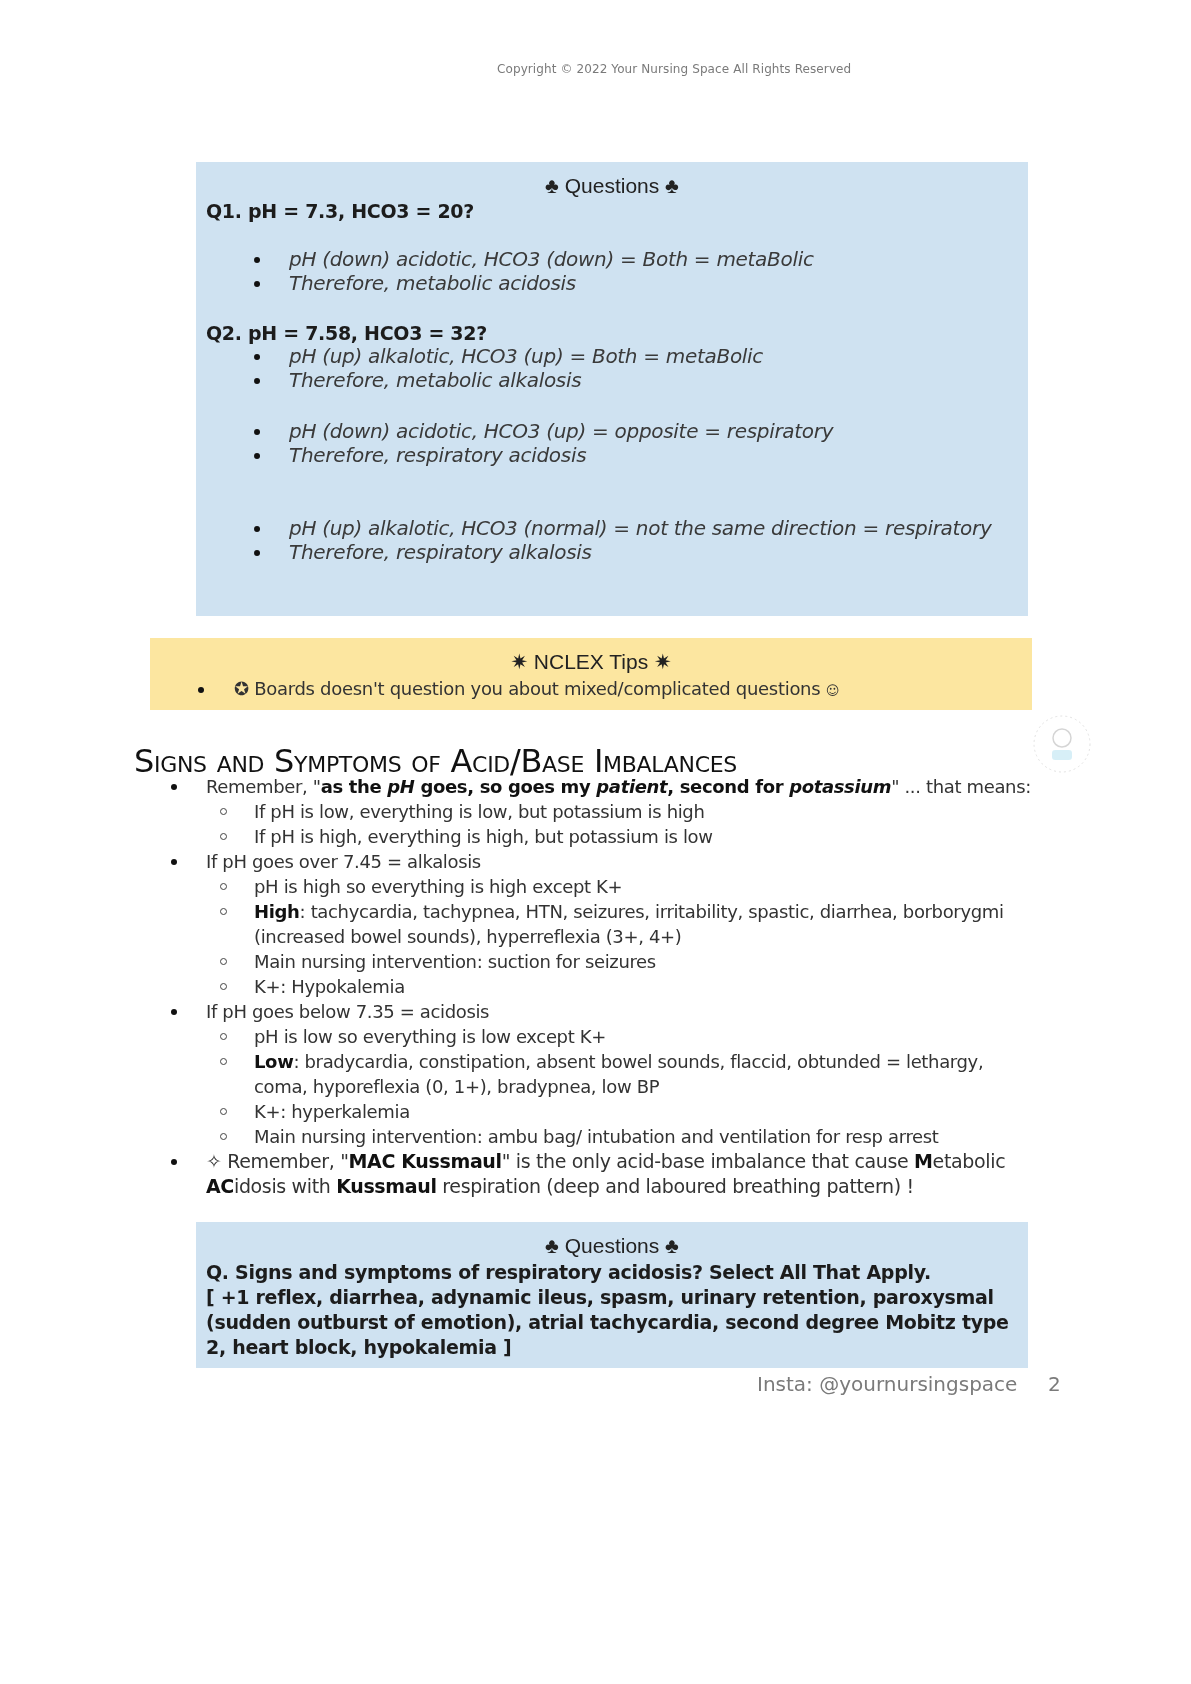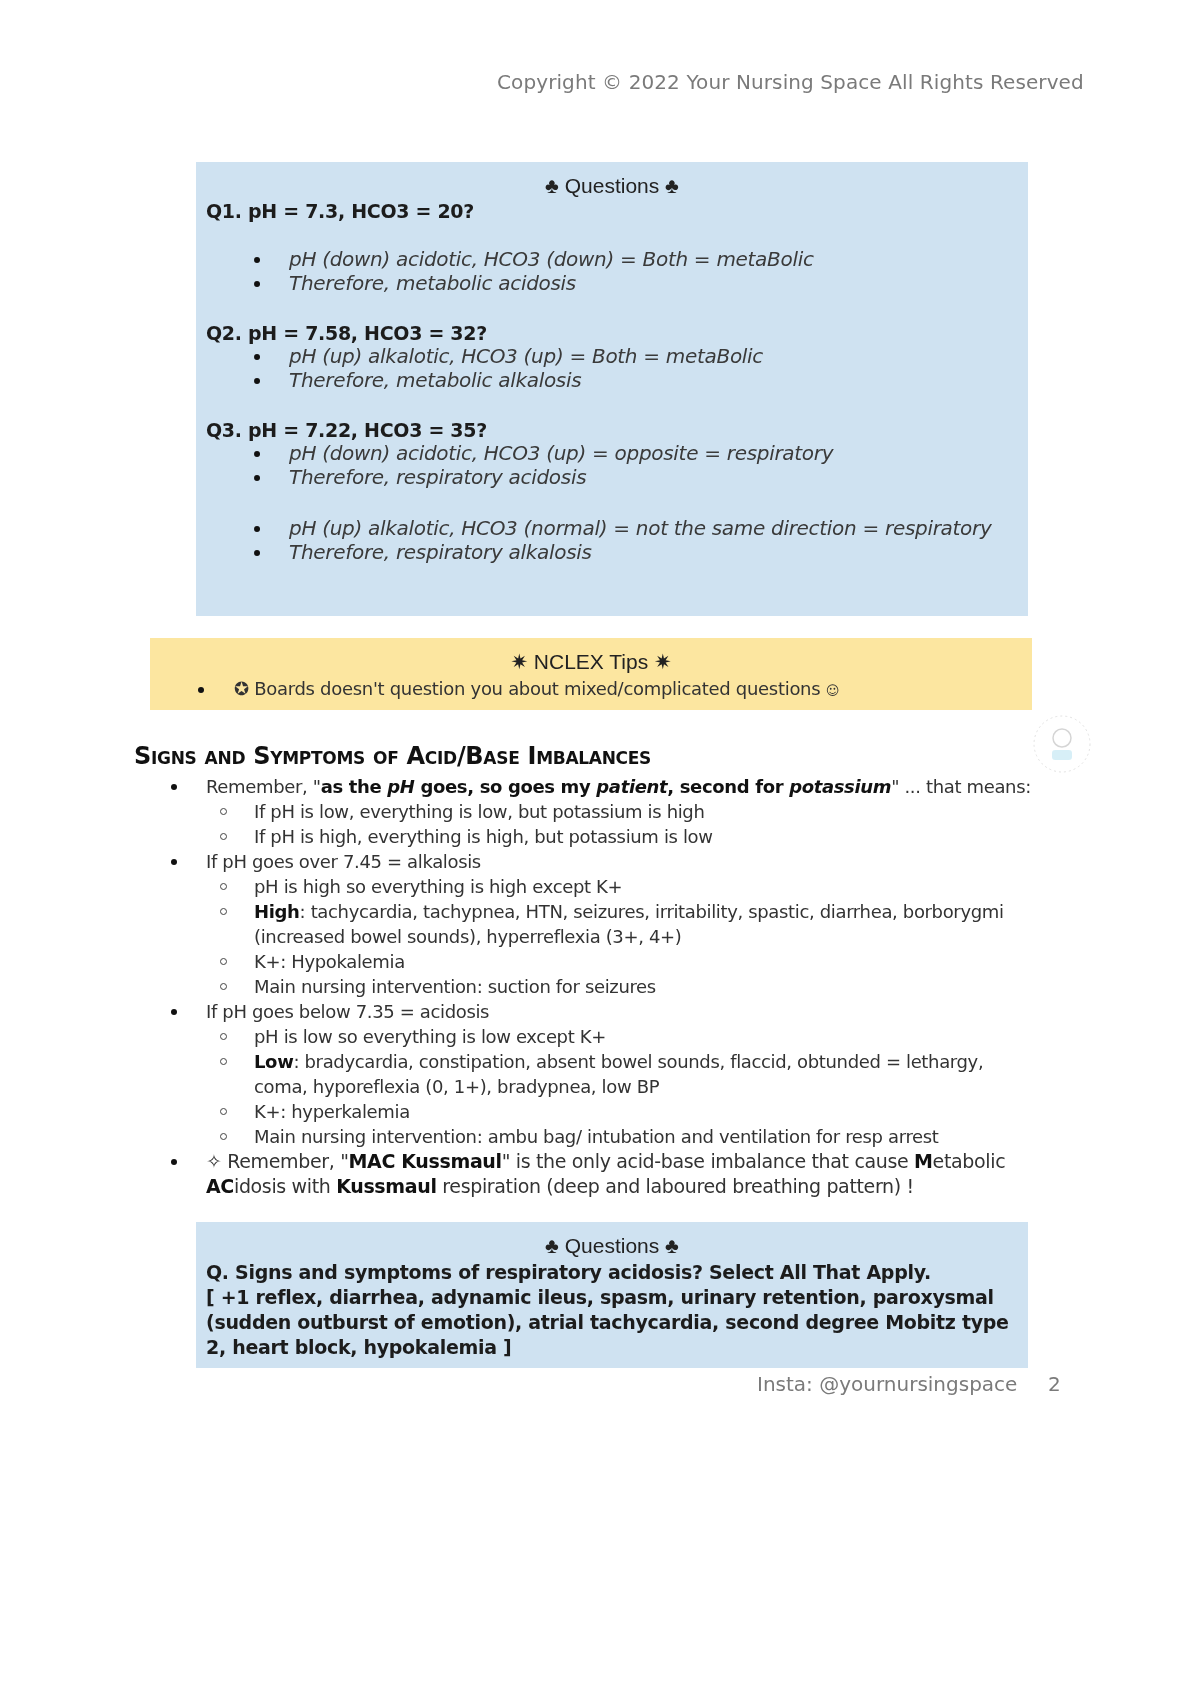--- a/index.html
+++ b/index.html
@@ -1,31 +1,31 @@
 <!DOCTYPE html>
 <html><head>
 <meta charset="utf-8">
 <style>
   html, body { margin: 0; padding: 0; background: #ffffff; }
   body { width: 1191px; height: 1684px; position: relative; overflow: hidden;
          font-family: "Liberation Sans", sans-serif; color: #222; }
-  .copyright { position: absolute; left: 497px; top: 70px; font-size: 20px; color: #7a7a7a;
+  .copyright { position: absolute; left: 497px; top: 62px; font-size: 12px; color: #7a7a7a;
                font-family: "DejaVu Sans", sans-serif; letter-spacing: 0.1px; }
   .box-blue { position: absolute; background: #cfe2f1; }
   .box-q1 { left: 196px; top: 162px; width: 832px; height: 454px; }
   .box-q2 { left: 196px; top: 1222px; width: 832px; height: 146px; }
   .box-yellow { position: absolute; left: 150px; top: 638px; width: 882px; height: 72px; background: #fce6a0; }
   .box-title { text-align: center; font-size: 21px; color: #222; font-family: Liberation Sans, sans-serif; }
   .qhead { font-weight: bold; font-size: 19px; color: #1c1c1c; font-family: "DejaVu Sans", sans-serif; letter-spacing: -0.3px; }
   .answers { list-style: none; margin: 0; padding: 0; }
   .answers li { position: relative; font-style: italic; font-size: 20px; color: #3a3a3a; padding-left: 83px; line-height: 24px; font-family: "DejaVu Sans", sans-serif; letter-spacing: -0.3px; }
   .answers li .dot { position: absolute; left: 48px; top: 10px; width: 6px; height: 6px; border-radius: 50%; background: #111; }
   .tips-line { position: absolute; left: 48px; top: 40px; font-size: 18px; color: #333; font-family: "DejaVu Sans", sans-serif; letter-spacing: -0.3px; }
   .tips-line .dot { display: inline-block; width: 6px; height: 6px; background: #111; border-radius: 50%; vertical-align: middle; margin-right: 30px; }
-  .section-title { position: absolute; left: 134px; top: 742px; font-size: 24px; font-weight: bold; font-variant: small-caps; color: #111; font-family: "DejaVu Sans", sans-serif; letter-spacing: -0.3px; }
+  .section-title { position: absolute; left: 134px; top: 742px; font-size: 32px; font-weight: normal; font-variant: small-caps; color: #111; font-family: "DejaVu Sans", sans-serif; letter-spacing: -0.3px; }
   .body-list { position: absolute; left: 168px; top: 774px; width: 870px; font-size: 18px; color: #333; font-family: "DejaVu Sans", sans-serif; letter-spacing: -0.35px; }
   .l1 { position: relative; padding-left: 38px; line-height: 25px; }
   .l1 .dot { position: absolute; left: 3px; top: 10px; width: 6px; height: 6px; border-radius: 50%; background: #111; }
   .l2 { position: relative; padding-left: 86px; line-height: 25px; }
   .l2 .circ { position: absolute; left: 52px; top: 9px; width: 5px; height: 5px; border-radius: 50%; border: 1px solid #444; }
   .bold { font-weight: bold; color: #111; }
   .bi { font-weight: bold; font-style: italic; color: #111; }
   .footer-insta { position: absolute; left: 757px; top: 1372px; font-size: 20px; color: #7a7a7a; font-family: "DejaVu Sans", sans-serif; }
   .footer-page { position: absolute; left: 1048px; top: 1372px; font-size: 20px; color: #7a7a7a; font-family: "DejaVu Sans", sans-serif; }
   .logo { position: absolute; left: 1030px; top: 712px; width: 64px; height: 64px; border-radius: 50%; opacity: 0.35; }
@@ -48,21 +48,20 @@
 
   <div style="position:absolute;left:10px;top:160px;">
     <div class="qhead">Q2. pH = 7.58, HCO3 = 32?</div>
     <ul class="answers">
       <li><span class="dot"></span><span>pH (up) alkalotic, HCO3 (up) = Both = metaBolic</span></li>
       <li><span class="dot"></span><span>Therefore, metabolic alkalosis</span></li>
     </ul>
   </div>
 
   <div style="position:absolute;left:10px;top:257px;">
-    <div class="qhead">Q3. pH = 7.22, HCO3 = 35?</div>
     <ul class="answers">
       <li><span class="dot"></span><span>pH (down) acidotic, HCO3 (up) = opposite = respiratory</span></li>
       <li><span class="dot"></span><span>Therefore, respiratory acidosis</span></li>
     </ul>
   </div>
 
   <div style="position:absolute;left:10px;top:354px;">
     <ul class="answers">
       <li><span class="dot"></span><span>pH (up) alkalotic, HCO3 (normal) = not the same direction = respiratory</span></li>
       <li><span class="dot"></span><span>Therefore, respiratory alkalosis</span></li>
@@ -93,22 +92,22 @@
   <div class="l1">
     <span class="dot"></span>
     <span>Remember, "</span><span class="bold">as the </span><span class="bi">pH</span><span class="bold"> goes, so goes my </span><span class="bi">patient</span><span class="bold">, second for </span><span class="bi">potassium</span><span>" ... that means:</span>
   </div>
   <div class="l2"><span class="circ"></span><span>If pH is low, everything is low, but potassium is high</span></div>
   <div class="l2"><span class="circ"></span><span>If pH is high, everything is high, but potassium is low</span></div>
 
   <div class="l1"><span class="dot"></span><span>If pH goes over 7.45 = alkalosis</span></div>
   <div class="l2"><span class="circ"></span><span>pH is high so everything is high except K+</span></div>
   <div class="l2"><span class="circ"></span><span class="bold">High</span><span>: tachycardia, tachypnea, HTN, seizures, irritability, spastic, diarrhea, borborygmi</span><br><span>(increased bowel sounds), hyperreflexia (3+, 4+)</span></div>
+  <div class="l2"><span class="circ"></span><span>Main nursing intervention: suction for seizures</span></div>
   <div class="l2"><span class="circ"></span><span>K+: Hypokalemia</span></div>
-  <div class="l2"><span class="circ"></span><span>Main nursing intervention: suction for seizures</span></div>
 
   <div class="l1"><span class="dot"></span><span>If pH goes below 7.35 = acidosis</span></div>
   <div class="l2"><span class="circ"></span><span>pH is low so everything is low except K+</span></div>
   <div class="l2"><span class="circ"></span><span class="bold">Low</span><span>: bradycardia, constipation, absent bowel sounds, flaccid, obtunded = lethargy,</span><br><span>coma, hyporeflexia (0, 1+), bradypnea, low BP</span></div>
   <div class="l2"><span class="circ"></span><span>K+: hyperkalemia</span></div>
   <div class="l2"><span class="circ"></span><span>Main nursing intervention: ambu bag/ intubation and ventilation for resp arrest</span></div>
 
   <div class="l1" style="font-size:19px;">
     <span class="dot"></span>
     <span>✧</span><span> Remember, "</span><span class="bold">MAC Kussmaul</span><span>" is the only acid-base imbalance that cause </span><span class="bold">M</span><span>etabolic</span><br><span class="bold">AC</span><span>idosis with </span><span class="bold">Kussmaul</span><span> respiration (deep and laboured breathing pattern) !</span>

